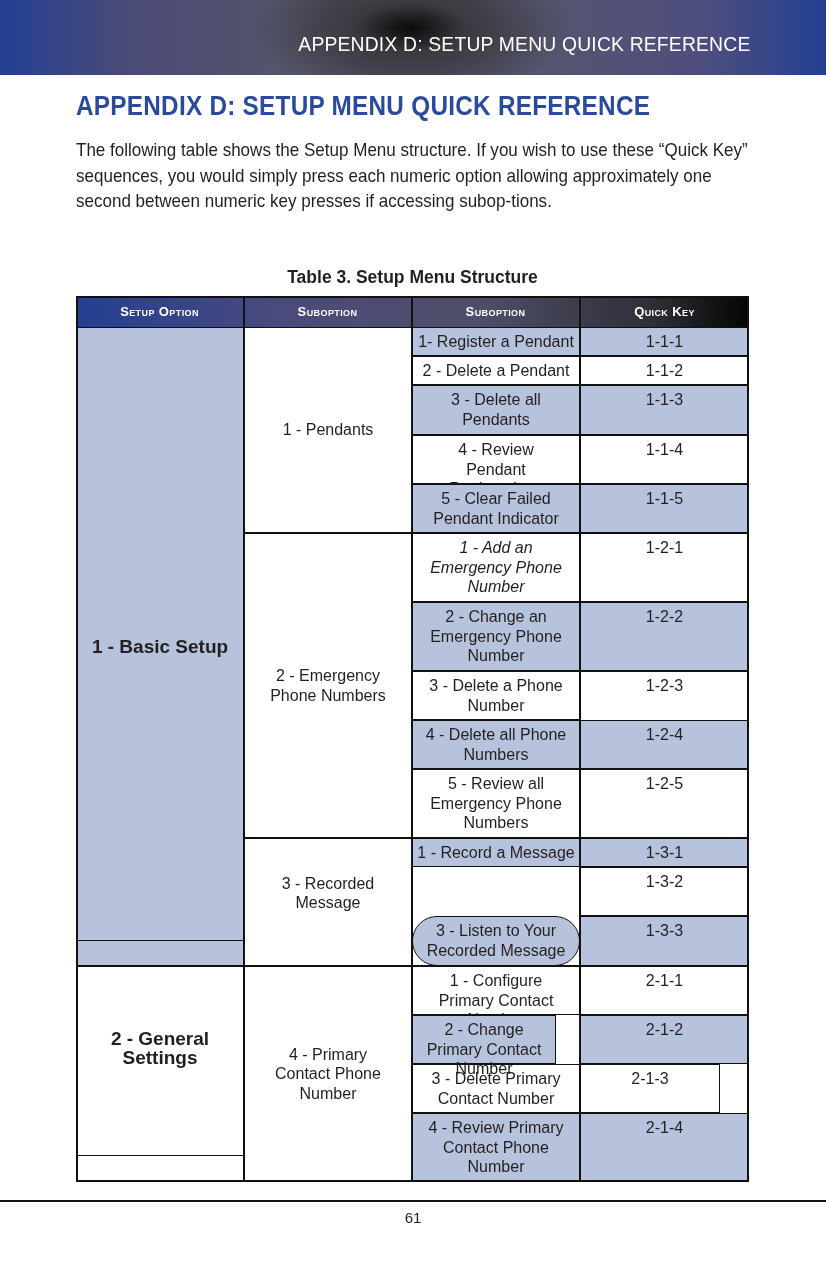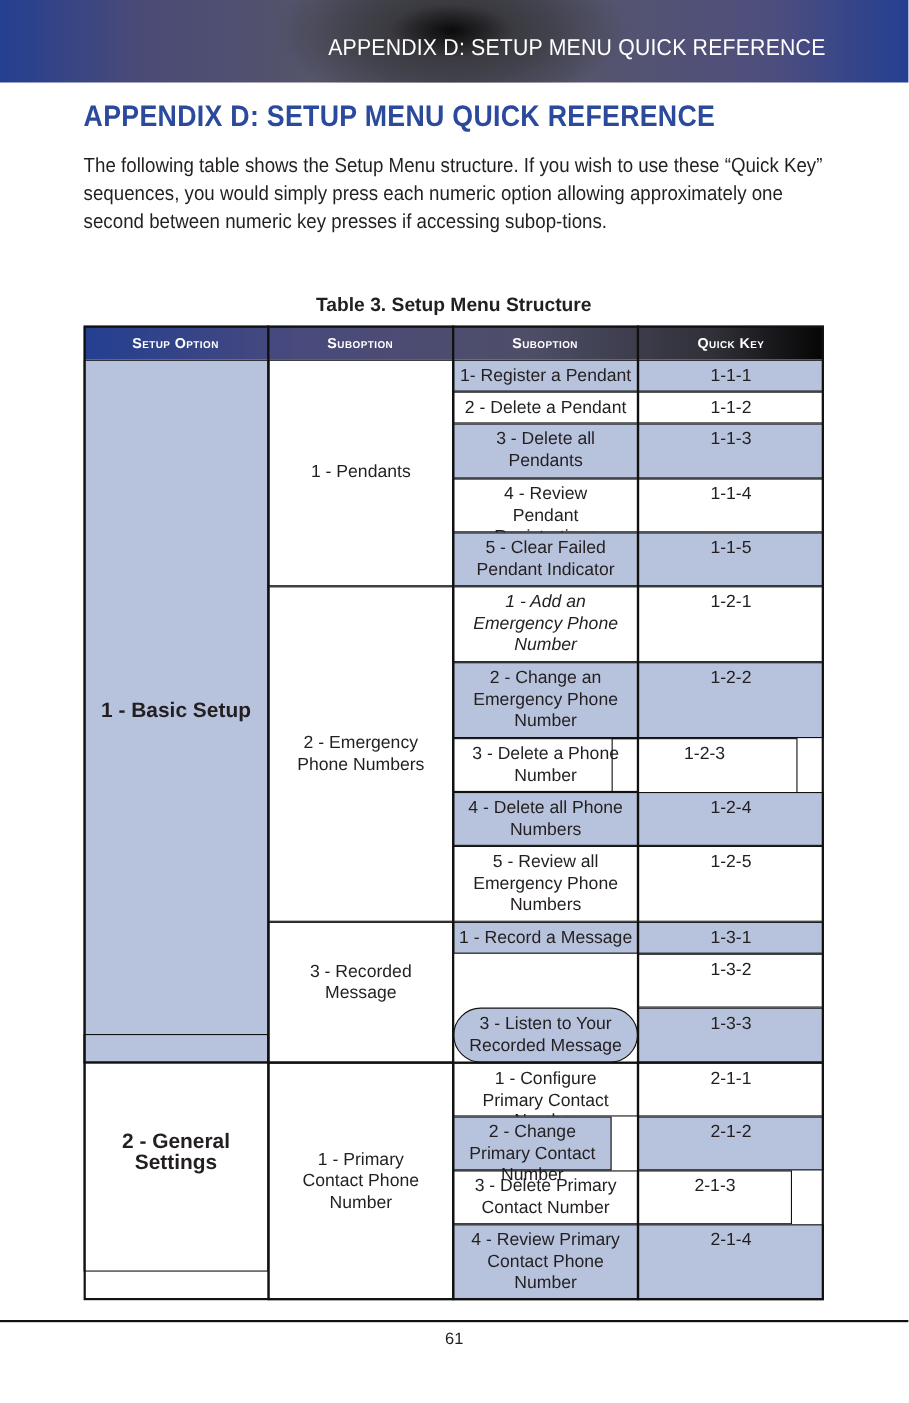--- a/index.html
+++ b/index.html
@@ -78,21 +78,21 @@
   <div class="hdr" style="left:168px;width:168px;">Suboption</div>
   <div class="hdr" style="left:336px;width:168px;">Suboption</div>
   <div class="hdr" style="left:504px;width:169px;border-right:none;">Quick Key</div>
 
   <div class="cell mid shade bold" style="left:0;top:31px;width:168px;height:639px;">1 - Basic Setup</div>
   <div class="cell mid bold" style="left:0;top:644px;width:168px;height:216px;padding:0 22px;">2 - General Settings</div>
 
   <div class="cell mid" style="left:168px;top:31px;width:168px;height:206px;">1 - Pendants</div>
   <div class="cell mid" style="left:168px;top:237px;width:168px;height:305px;padding:0 8px;">2 - Emergency Phone Numbers</div>
   <div class="cell" style="left:168px;top:542px;width:168px;height:128px;align-items:center;padding:0 30px 18px;">3 - Recorded Message</div>
-  <div class="cell mid" style="left:168px;top:670px;width:168px;height:216px;padding:0 22px;">1 - Primary Contact Phone Number</div>
+  <div class="cell mid" style="left:168px;top:670px;width:168px;height:216px;padding:0 22px;">4 - Primary Contact Phone Number</div>
 
   <div class="cell top shade" style="left:336px;top:31px;width:168px;height:29px;">1- Register a Pendant</div>
   <div class="cell top shade" style="left:504px;top:31px;width:169px;height:29px;">1-1-1</div>
 
   <div class="cell top" style="left:336px;top:60px;width:168px;height:29px;">2 - Delete a Pendant</div>
   <div class="cell top" style="left:504px;top:60px;width:169px;height:29px;">1-1-2</div>
 
   <div class="cell top shade" style="left:336px;top:89px;width:168px;height:50px;padding:4px 34px 0;">3 - Delete all Pendants</div>
   <div class="cell top shade" style="left:504px;top:89px;width:169px;height:50px;">1-1-3</div>
 
@@ -102,21 +102,21 @@
   <div class="cell top shade" style="left:336px;top:188px;width:168px;height:49px;padding:4px 14px 0;">5 - Clear Failed Pendant Indicator</div>
   <div class="cell top shade" style="left:504px;top:188px;width:169px;height:49px;">1-1-5</div>
 
   <div class="cell top" style="left:336px;top:237px;width:168px;height:69px;padding:4px 16px 0;font-style:italic;">1 - Add an Emergency Phone Number</div>
   <div class="cell top" style="left:504px;top:237px;width:169px;height:69px;">1-2-1</div>
 
   <div class="cell top shade" style="left:336px;top:306px;width:168px;height:69px;padding:4px 16px 0;">2 - Change an Emergency Phone Number</div>
   <div class="cell top shade" style="left:504px;top:306px;width:169px;height:69px;">1-2-2</div>
 
   <div class="cell top" style="left:336px;top:375px;width:168px;height:49px;padding:4px 14px 0;">3 - Delete a Phone Number</div>
-  <div class="cell top" style="left:480px;top:375px;width:169px;height:62px;text-align:right;">1-2-3</div>
+  <div class="cell top" style="left:504px;top:375px;width:169px;height:62px;text-align:right;">1-2-3</div>
 
   <div class="cell top shade" style="left:336px;top:424px;width:168px;height:49px;padding:4px 10px 0;">4 - Delete all Phone Numbers</div>
   <div class="cell top shade" style="left:504px;top:424px;width:169px;height:49px;">1-2-4</div>
 
   <div class="cell top" style="left:336px;top:473px;width:168px;height:69px;padding:4px 16px 0;">5 - Review all Emergency Phone Numbers</div>
   <div class="cell top" style="left:504px;top:473px;width:169px;height:69px;">1-2-5</div>
 
   <div class="cell top shade" style="left:336px;top:542px;width:168px;height:29px;">1 - Record a Message</div>
   <div class="cell top shade" style="left:504px;top:542px;width:169px;height:29px;">1-3-1</div>
 

